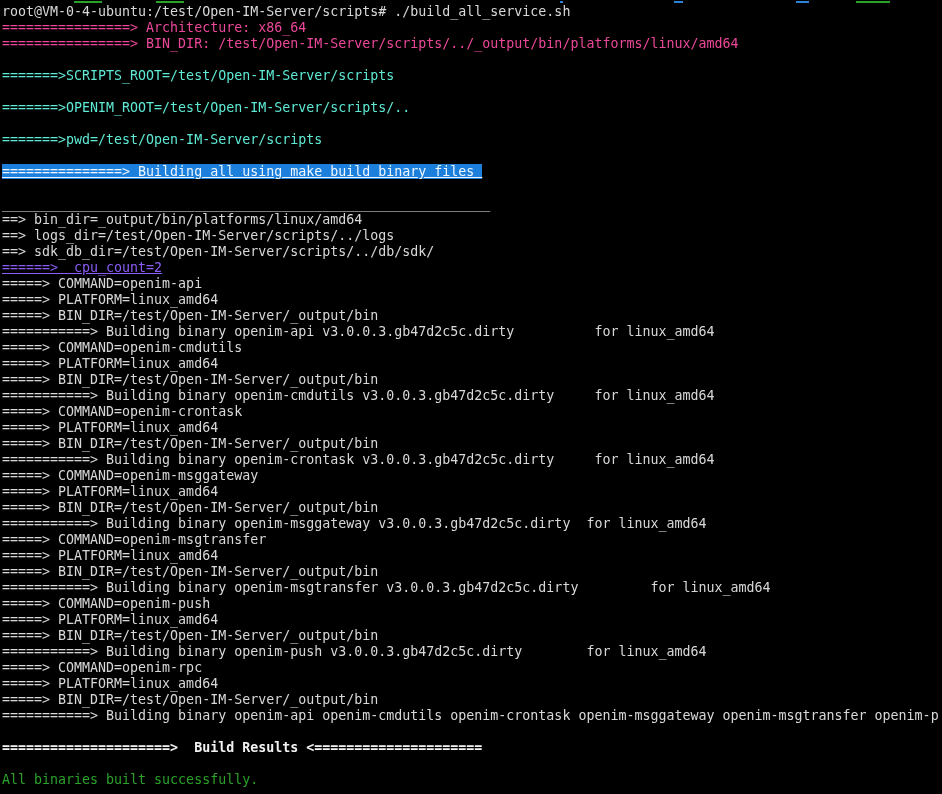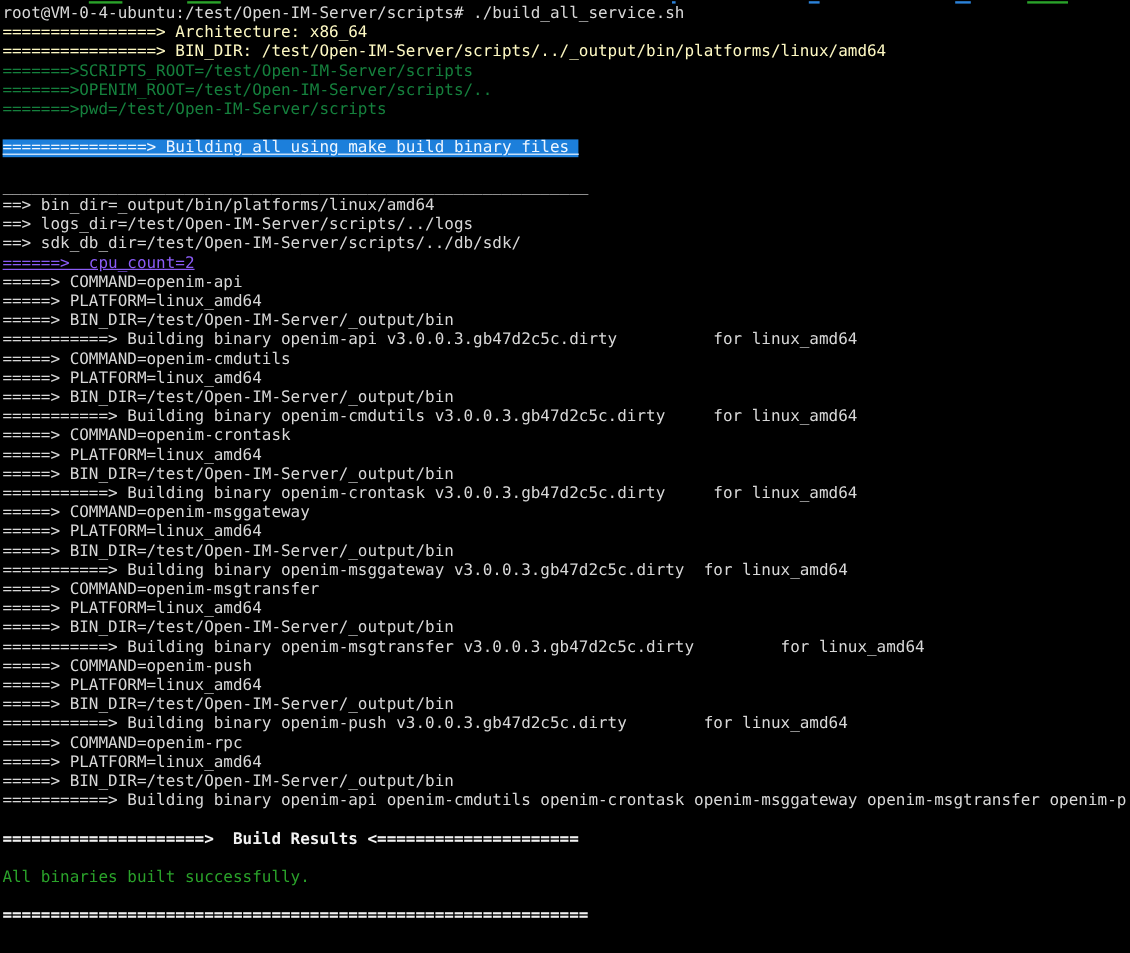--- a/index.html
+++ b/index.html
@@ -7,22 +7,22 @@
   .terminal{
     width:942px;height:690px;background:#000;
     font-family:"DejaVu Sans Mono","Liberation Mono",monospace;
     font-size:13.3px;line-height:16px;color:#d8d8d8;
     cursor:text;
   }
   .fragments{position:relative;height:4px;}
   .fragments span{position:absolute;top:1px;height:2px;display:block;}
   .screen{padding-left:2px;}
   .line{height:16px;white-space:pre;overflow:hidden;}
-  .line.blue{color:#fef9c3;}
-  .line.yellow{color:#15803d;}
+  .line.blue{color:#ec4899;}
+  .line.yellow{color:#5eead4;margin-top:16px;}
   .line.green{color:#2aa22a;}
   .line.green-dim{color:#8b5cf6;text-decoration:underline;}
   .line.bold{font-weight:bold;color:#f2f2f2;}
   .line.invert span{background:#1c7fdb;color:#eef6ff;text-decoration:underline;}
 </style>
 </head>
 <body>
 
 <div class="terminal">
   <div class="fragments">

